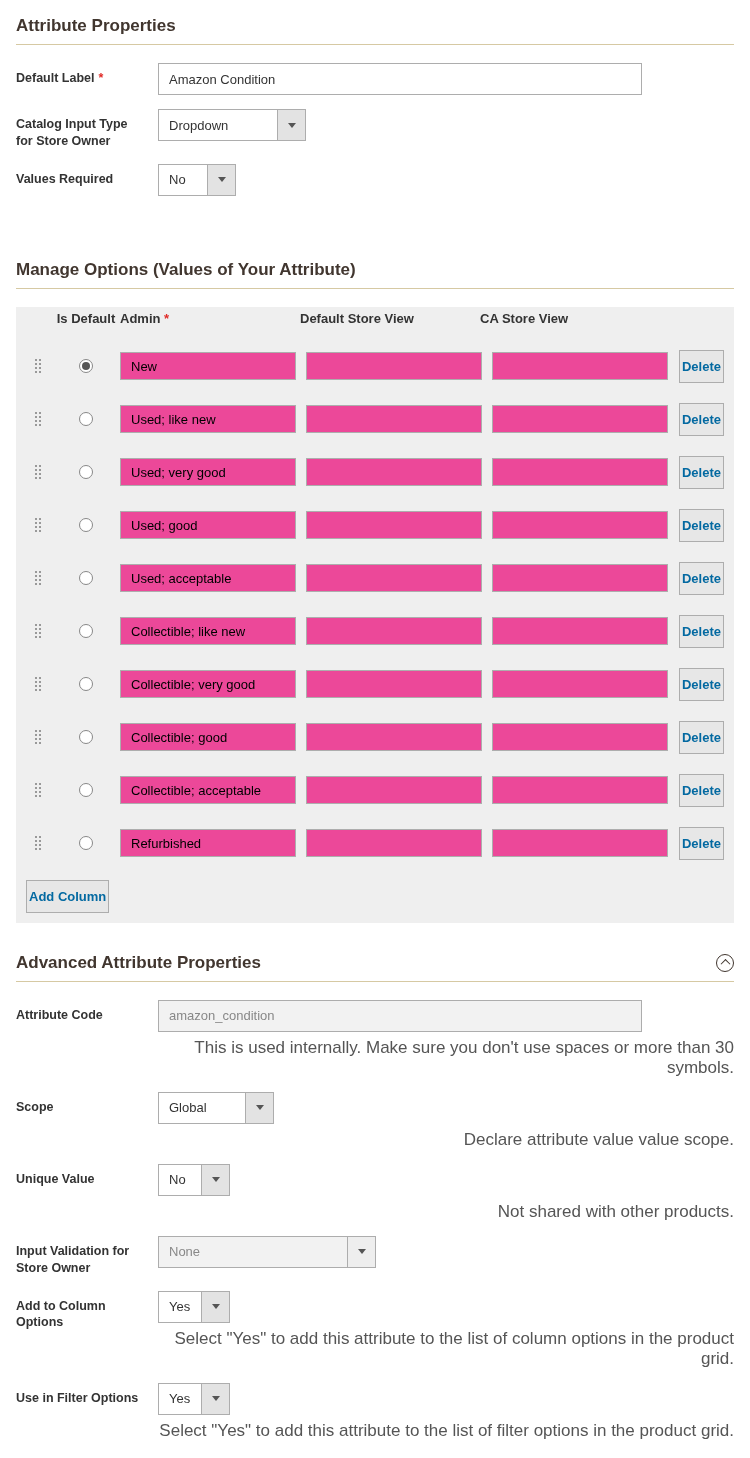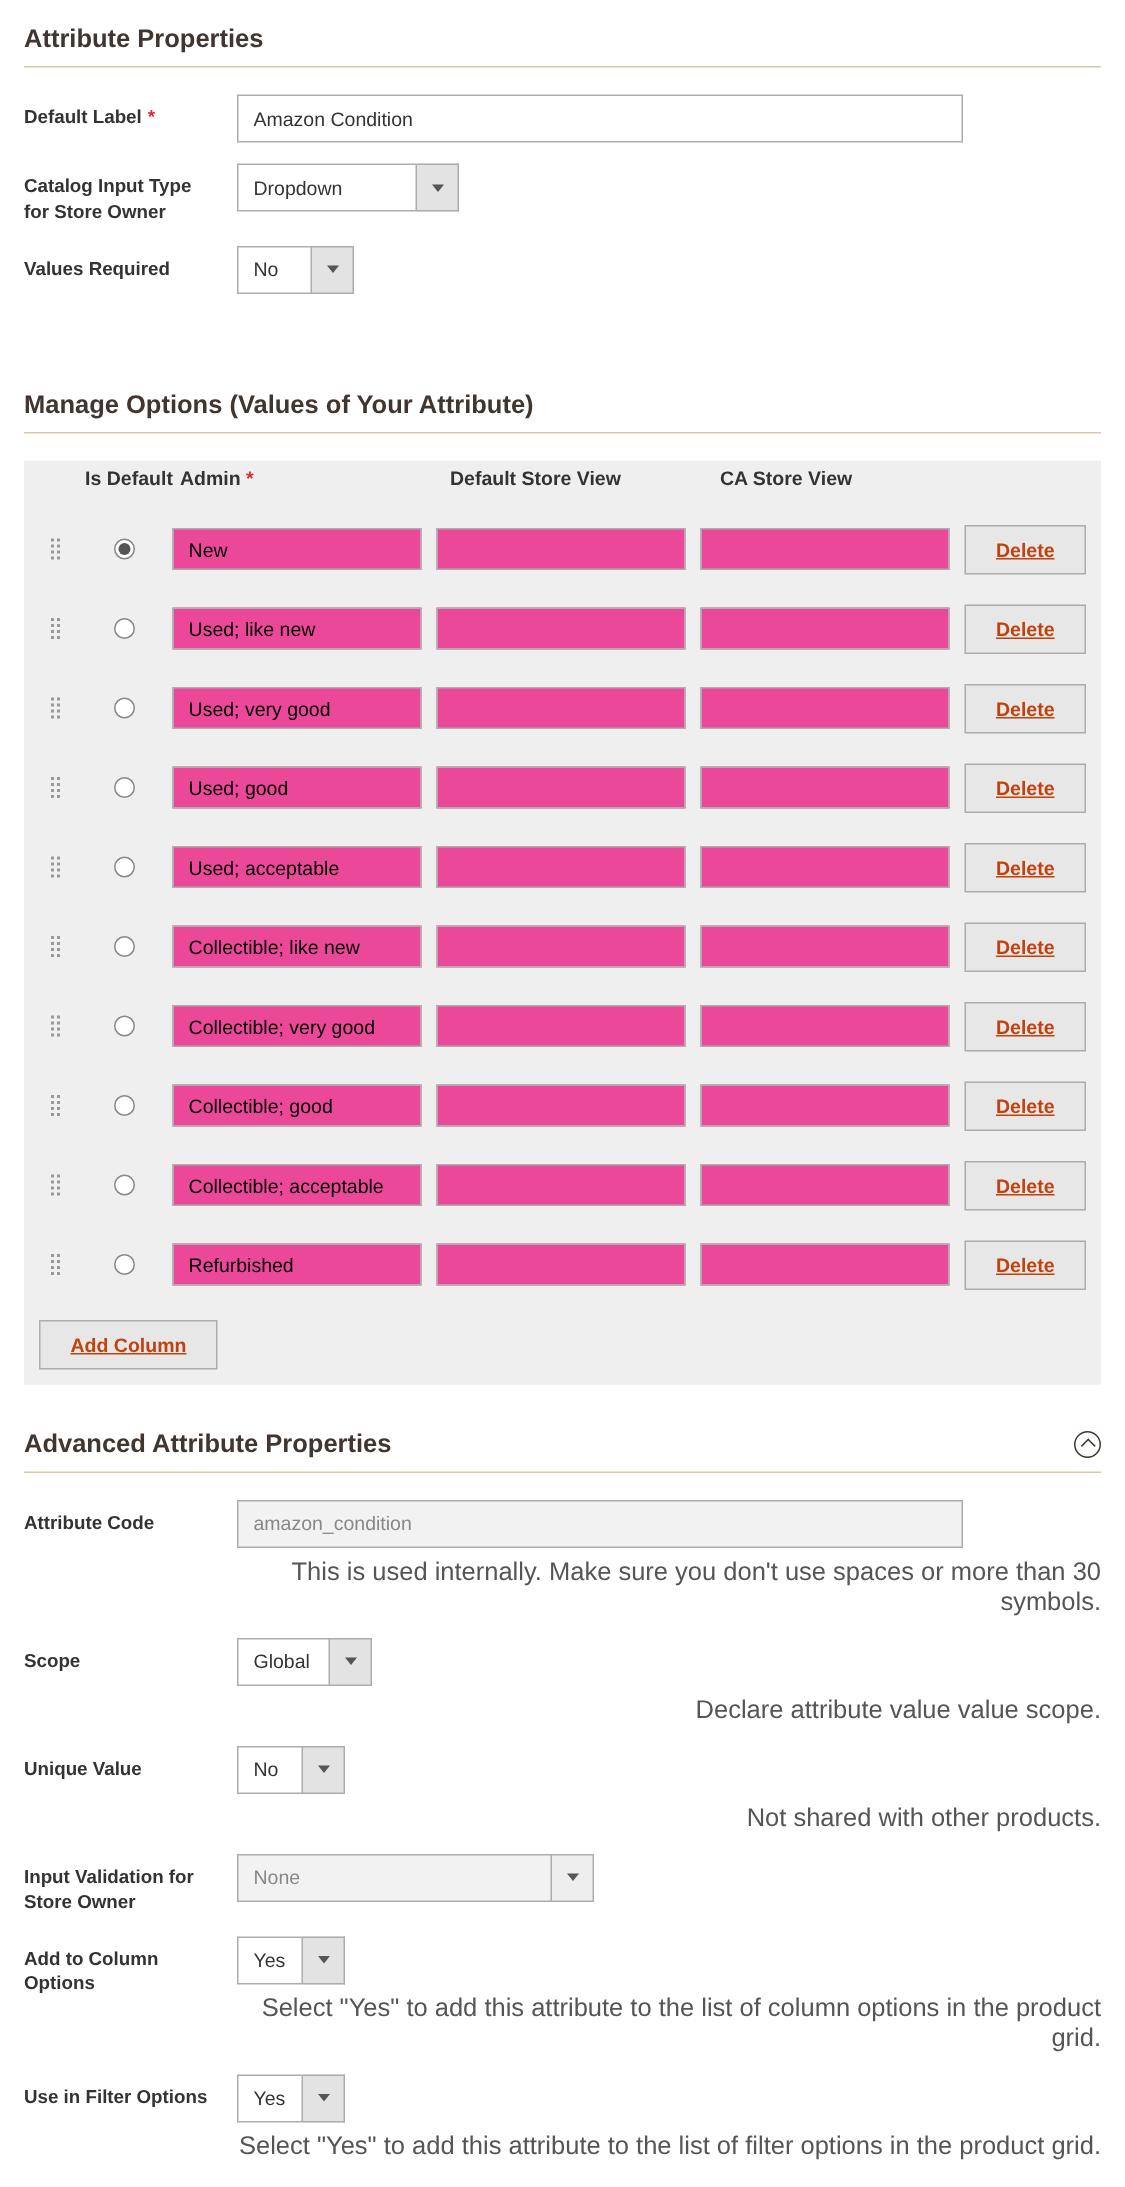--- a/index.html
+++ b/index.html
@@ -200,26 +200,25 @@
   padding: 0 10px;
   font-size: 13px;
   background: #ec4899;
 }
 .col-delete {
   margin-left: auto;
 }
 .btn {
   border: 1px solid #adadad;
   background: #e7e7e7;
-  padding: 8px 20px;
+  padding: 8px 2px;
   font-size: 13px;
   font-weight: 600;
-  color: #c2410c;
+  color: #0369a1;
   cursor: pointer;
-  text-decoration: underline;
 }
 .options-footer {
   padding: 10px;
   background: #efefef;
 }
 </style>
 </head>
 <body>
 
 <div class="section-title">Attribute Properties</div>
@@ -494,21 +493,21 @@
   <div class="field-body">
     <input class="input-text w-large" disabled="" value="amazon_condition" style="">
     <div class="note">This is used internally. Make sure you don't use spaces or more than 30 symbols.</div>
   </div>
 </div>
 
 <div class="field-row">
   <div class="field-label">Scope</div>
   <div class="field-body">
     <div class="select-wrap">
-      <div class="select-main" style="width:62px">Global</div>
+      <div class="select-main" style="width:88px">Global</div>
       <div class="select-arrow"></div>
     </div>
     <div class="note">Declare attribute value value scope.</div>
   </div>
 </div>
 
 <div class="field-row">
   <div class="field-label">Unique Value</div>
   <div class="field-body">
     <div class="select-wrap">
@@ -516,21 +515,21 @@
       <div class="select-arrow"></div>
     </div>
     <div class="note">Not shared with other products.</div>
   </div>
 </div>
 
 <div class="field-row">
   <div class="field-label">Input Validation for Store Owner</div>
   <div class="field-body">
     <div class="select-wrap">
-      <div class="select-main disabled" style="width:210px">None</div>
+      <div class="select-main disabled" style="width:190px">None</div>
       <div class="select-arrow disabled"></div>
     </div>
   </div>
 </div>
 
 <div class="field-row">
   <div class="field-label">Add to Column Options</div>
   <div class="field-body">
     <div class="select-wrap">
       <div class="select-main" style="width:44px">Yes</div>

